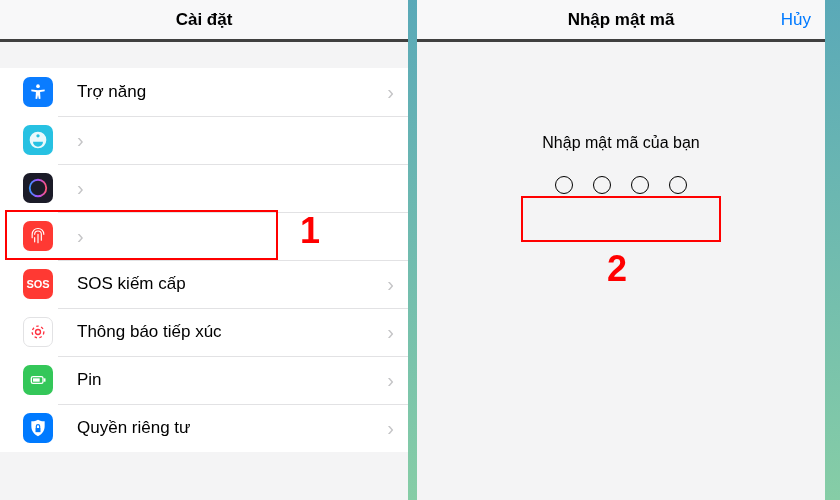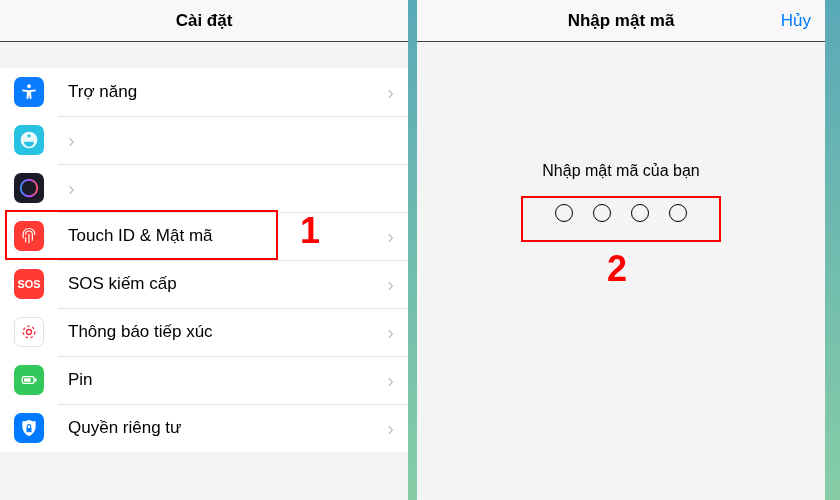--- a/index.html
+++ b/index.html
@@ -15,21 +15,21 @@
     position: absolute;
     top: 0;
     background: #f4f4f5;
     height: 500px;
   }
   .panel-left { left: 0; width: 408px; }
   .panel-right { right: 15px; width: 408px; }
   .header {
     height: 42px;
     background: #f8f8f9;
-    border-bottom: 1px solid #404040;
+    border-bottom: 3px solid #404040;
     position: relative;
     display: flex;
     align-items: center;
     justify-content: center;
   }
   .header-title {
     font-weight: 600;
     font-size: 17px;
     color: #000;
   }
@@ -42,21 +42,21 @@
     text-align: center;
   }
   .list {
     background: #fff;
     margin-top: 26px;
   }
   .row {
     height: 48px;
     display: flex;
     align-items: center;
-    padding-left: 14px;
+    padding-left: 23px;
     position: relative;
     background: #fff;
   }
   .row + .row::before {
     content: "";
     position: absolute;
     top: 0;
     left: 58px;
     right: 0;
     height: 1px;
@@ -98,21 +98,21 @@
     top: 210px;
     font-size: 36px;
     font-weight: 700;
     color: #ff0000;
     z-index: 6;
   }
   .passcode-area {
     display: flex;
     flex-direction: column;
     align-items: center;
-    margin-top: 120px;
+    margin-top: 92px;
   }
   .passcode-prompt {
     font-size: 16px;
     color: #000;
     margin-bottom: 24px;
   }
   .dots {
     display: flex;
     gap: 20px;
   }
@@ -196,21 +196,20 @@
       </div>
       <span class="chevron">›</span>
     </div>
 
     <div class="row">
       <div class="row-icon ic-touchid">
         <svg class="icon-svg" viewBox="0 0 24 24">
             <path d="M12 3c-4 0-7 3-7 7v4m3-4a4 4 0 0 1 8 0v7m-4-7v10m-4-6v5m11-9c0-4-3-7-7-7" fill="none" stroke="#fff" stroke-width="1.4" stroke-linecap="round"></path>
           </svg>
       </div>
-      <span class="row-label">Touch ID &amp; Mật mã</span>
       <span class="chevron">›</span>
     </div>
 
     <div class="row">
       <div class="row-icon ic-sos">
         <span>SOS</span>
       </div>
       <span class="row-label">SOS kiếm cấp</span>
       <span class="chevron">›</span>
     </div>

